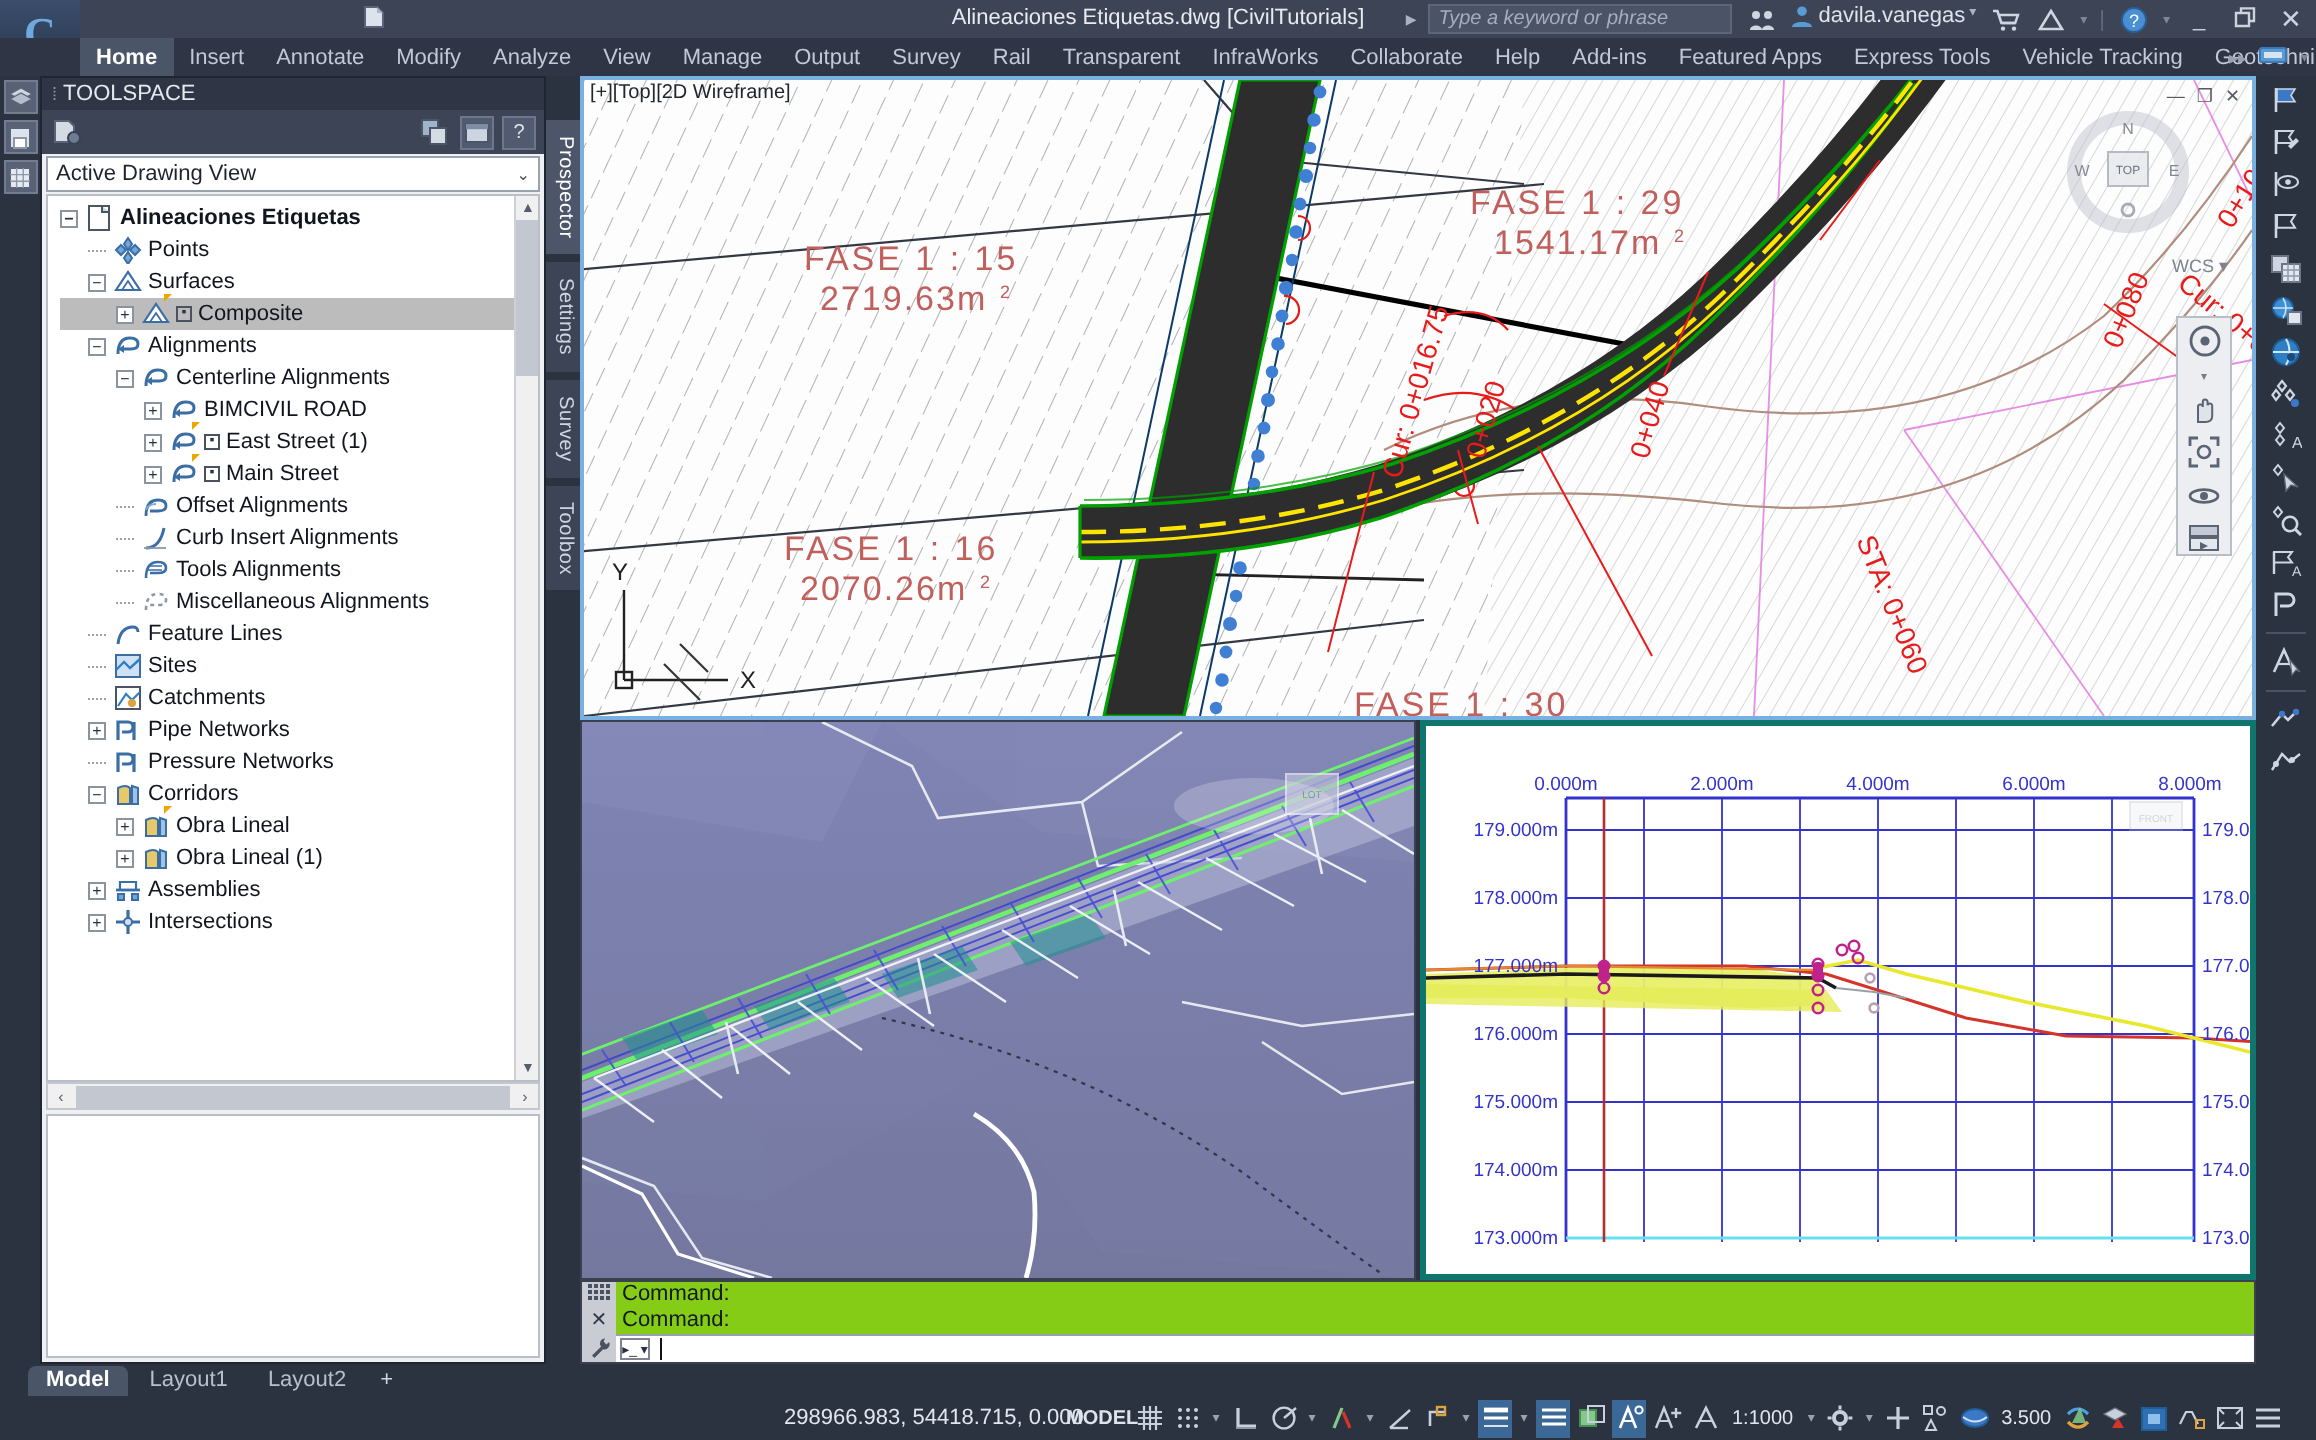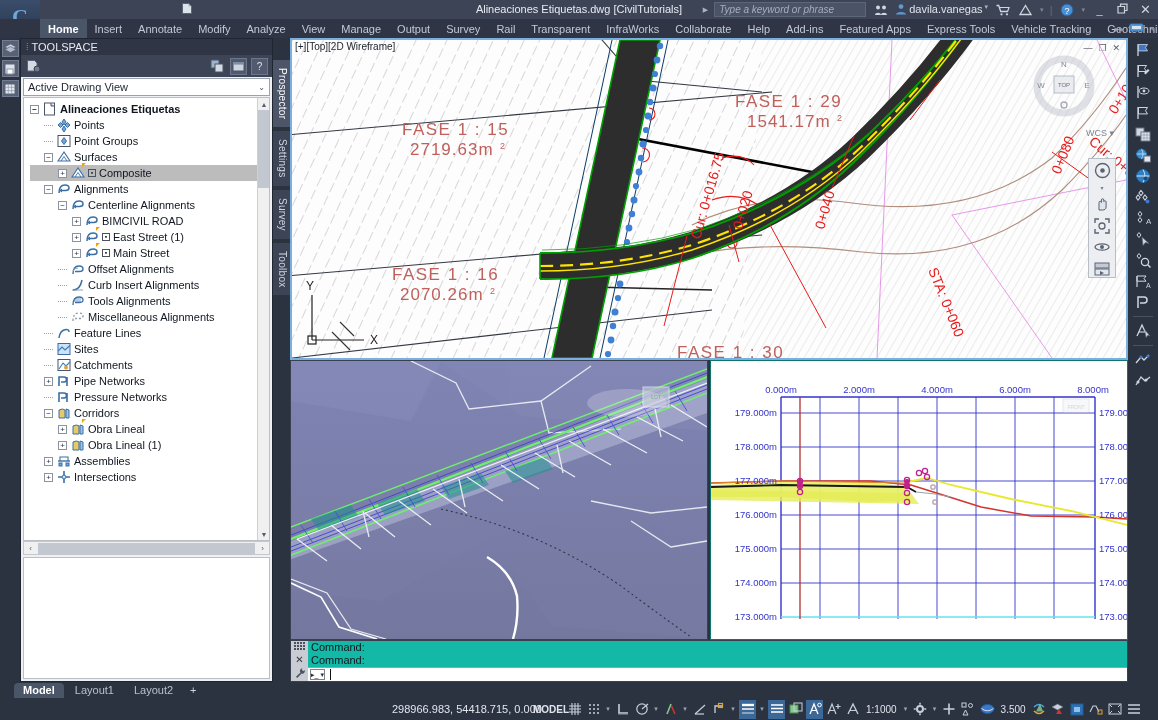--- a/index.html
+++ b/index.html
@@ -179,21 +179,21 @@
     position:absolute; left:3px; top:1px; font-size:10px; color:#20262f; z-index:6;
     font-family:"Liberation Sans",sans-serif;
   }
   .plan svg, .threeD svg, .section svg { display:block; }
   .threeD {
     position:absolute; left:290px; top:360px; width:418px; height:280px;
     background:#7b7fae; border:1px solid #3a4050; overflow:hidden;
   }
   .section {
     position:absolute; left:710px; top:360px; width:418px; height:280px;
-    background:#ffffff; border:1px solid #0f766e; overflow:hidden;
+    background:#ffffff; border:3px solid #0f766e; overflow:hidden;
   }
 
   
   .viewcube {
     position:absolute; right:30px; top:14px; width:64px;height:64px; z-index:5; opacity:.85;
   }
   .navbar {
     position:absolute; right:10px; top:118px; width:28px; height:120px;
     background:#eceef1; border:1px solid #b8bec8; z-index:5;
     display:flex; flex-direction:column; align-items:center; padding-top:3px; gap:5px;
@@ -209,21 +209,21 @@
     position:absolute; left:290px; top:640px; width:838px; height:42px;
     background:#c9ccd2; border:1px solid #3a4050;
     display:flex;
   }
   .cmd-left {
     width:17px; background:#c9ccd2; display:flex; flex-direction:column;
     align-items:center; padding-top:1px; color:#33394a; font-size:9px; gap:2px;
   }
   .cmd-main { flex:1; display:flex; flex-direction:column; }
   .cmd-hist {
-    height:26px; background:#14b8a6; font-size:11px; color:#14181f; padding-left:3px;
+    height:26px; background:#84cc16; font-size:11px; color:#14181f; padding-left:3px;
     line-height:13px; font-family:"Liberation Sans",sans-serif;
   }
   .cmd-input-row { height:15px; background:#fff; border-top:1px solid #9aa0ab; display:flex; align-items:center; padding-left:2px; }
   .cmd-prompt {
     width:15px;height:11px;border:1px solid #7d8490; font-size:7px; color:#2a3240;
     display:flex;align-items:center;justify-content:center; margin-right:1px;
   }
   .cmd-caret { width:1px;height:11px;background:#111; margin-left:4px; }
 
   
@@ -517,30 +517,20 @@
               <svg width="14" height="14" viewBox="0 0 14 14">
                 <g stroke="#3a6ea5" fill="#6fa8dc" stroke-width="1">
                   <path d="M7 1 9 4 7 7 5 4z"></path>
                   <path d="M1 7 3.5 4.5 6 7 3.5 9.5z" transform="translate(0,0)"></path>
                   <path d="M8 7 10.5 4.5 13 7 10.5 9.5z"></path>
                   <path d="M7 8 9 11 7 14 5 11z"></path>
                 </g>
               </svg>
             </span>
             <span>Points</span>
-          </div>
-          <div class="tnode" style="padding-left: 14px;">
-            <span class="dash"></span>
-            <span class="tic">
-              <svg width="14" height="14" viewBox="0 0 14 14">
-                <rect x="1" y="1.5" width="12" height="11" fill="#fff" stroke="#4a5565"></rect>
-                <path d="M7 3.5 9.5 7 7 10.5 4.5 7z" fill="#6fa8dc" stroke="#3a6ea5"></path>
-              </svg>
-            </span>
-            <span>Point Groups</span>
           </div>
           <div class="tnode" style="padding-left: 14px;">
             <span class="exp">−</span>
             <span class="tic">
               <svg width="14" height="14" viewBox="0 0 14 14">
                 <path d="M1 11 7 2 13 11z" fill="#fff" stroke="#3a6ea5" stroke-width="1.1"></path>
                 <path d="M4 11 7 6.5 10 11" fill="none" stroke="#3a6ea5" stroke-width=".9"></path>
               </svg>
             </span>
             <span>Surfaces</span>

